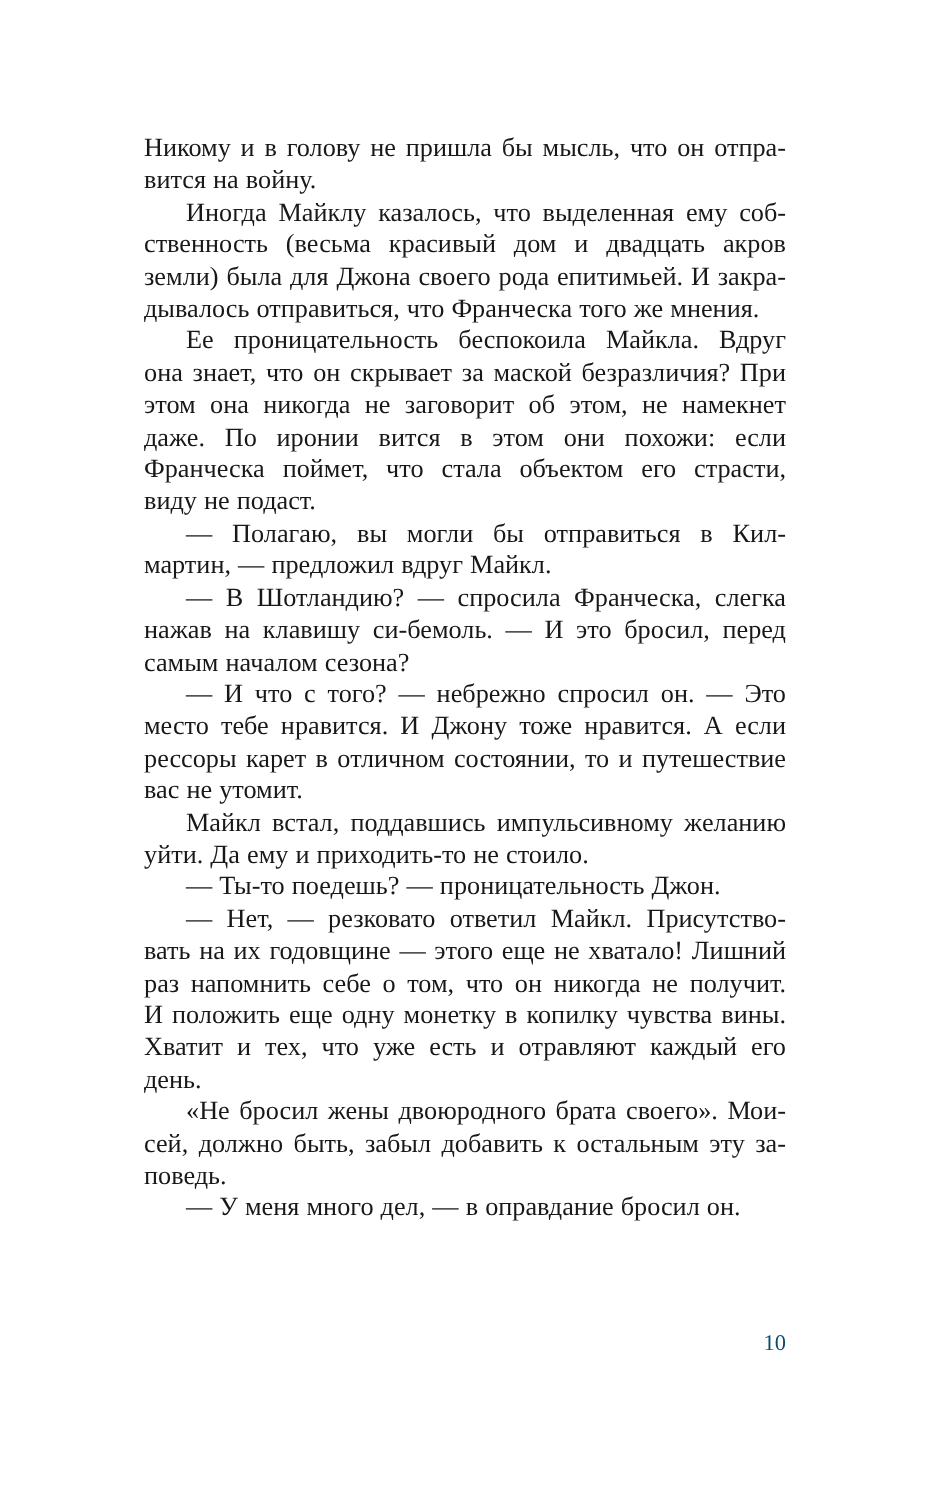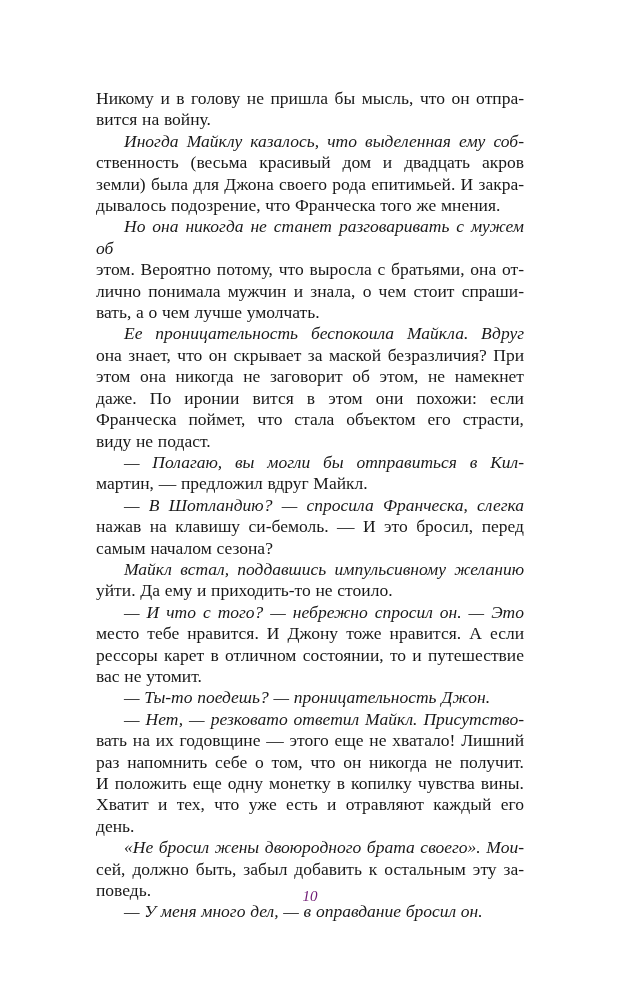--- a/index.html
+++ b/index.html
@@ -33,81 +33,73 @@
     line-height: 21.4px;
     text-align: justify;
     text-align-last: justify;
     word-spacing: 0.02em;
   }
   .line.last {
     text-align-last: left;
   }
   .line.indented {
     text-indent: 28px;
-    font-style: italic;
   }
   .page-number {
     position: absolute;
     top: 887px;
     left: 96px;
     width: 428px;
-    text-align: center;
+    text-align: right;
     font-size: 15px;
     line-height: 18px;
-    color: #701a75;
-    font-style: italic;
+    color: #0c4a6e;
   }
 </style>
 </head>
 <body>
 
 <div class="book-page">
   <div class="text-block" id="text-block">
       <div class="paragraph">
         <div class="line">Никому и в голову не пришла бы мысль, что он отпра-</div>
         <div class="line last">вится на войну.</div>
       </div>
       <div class="paragraph">
         <div class="line indented">Иногда Майклу казалось, что выделенная ему соб-</div>
         <div class="line">ственность (весьма красивый дом и двадцать акров</div>
         <div class="line">земли) была для Джона своего рода епитимьей. И закра-</div>
-        <div class="line last">дывалось подозрение, что Франческа того же мнения.</div>
-      </div>
-      <div class="paragraph">
-        <div class="line indented">Но она никогда не станет разговаривать с мужем об</div>
-        <div class="line">этом. Вероятно потому, что выросла с братьями, она от-</div>
-        <div class="line">лично понимала мужчин и знала, о чем стоит спраши-</div>
-        <div class="line last">вать, а о чем лучше умолчать.</div>
+        <div class="line last">дывалось отправиться, что Франческа того же мнения.</div>
       </div>
       <div class="paragraph">
         <div class="line indented">Ее проницательность беспокоила Майкла. Вдруг</div>
         <div class="line">она знает, что он скрывает за маской безразличия? При</div>
         <div class="line">этом она никогда не заговорит об этом, не намекнет</div>
         <div class="line">даже. По иронии вится в этом они похожи: если</div>
         <div class="line">Франческа поймет, что стала объектом его страсти,</div>
         <div class="line last">виду не подаст.</div>
       </div>
       <div class="paragraph">
         <div class="line indented">— Полагаю, вы могли бы отправиться в Кил-</div>
         <div class="line last">мартин, — предложил вдруг Майкл.</div>
       </div>
       <div class="paragraph">
         <div class="line indented">— В Шотландию? — спросила Франческа, слегка</div>
         <div class="line">нажав на клавишу си-бемоль. — И это бросил, перед</div>
         <div class="line last">самым началом сезона?</div>
       </div>
       <div class="paragraph">
-        <div class="line indented">Майкл встал, поддавшись импульсивному желанию</div>
-        <div class="line last">уйти. Да ему и приходить-то не стоило.</div>
-      </div>
-      <div class="paragraph">
         <div class="line indented">— И что с того? — небрежно спросил он. — Это</div>
         <div class="line">место тебе нравится. И Джону тоже нравится. А если</div>
         <div class="line">рессоры карет в отличном состоянии, то и путешествие</div>
         <div class="line last">вас не утомит.</div>
+      </div>
+      <div class="paragraph">
+        <div class="line indented">Майкл встал, поддавшись импульсивному желанию</div>
+        <div class="line last">уйти. Да ему и приходить-то не стоило.</div>
       </div>
       <div class="paragraph">
         <div class="line last indented">— Ты-то поедешь? — проницательность Джон.</div>
       </div>
       <div class="paragraph">
         <div class="line indented">— Нет, — резковато ответил Майкл. Присутство-</div>
         <div class="line">вать на их годовщине — этого еще не хватало! Лишний</div>
         <div class="line">раз напомнить себе о том, что он никогда не получит.</div>
         <div class="line">И положить еще одну монетку в копилку чувства вины.</div>
         <div class="line last">Хватит и тех, что уже есть и отравляют каждый его день.</div>

